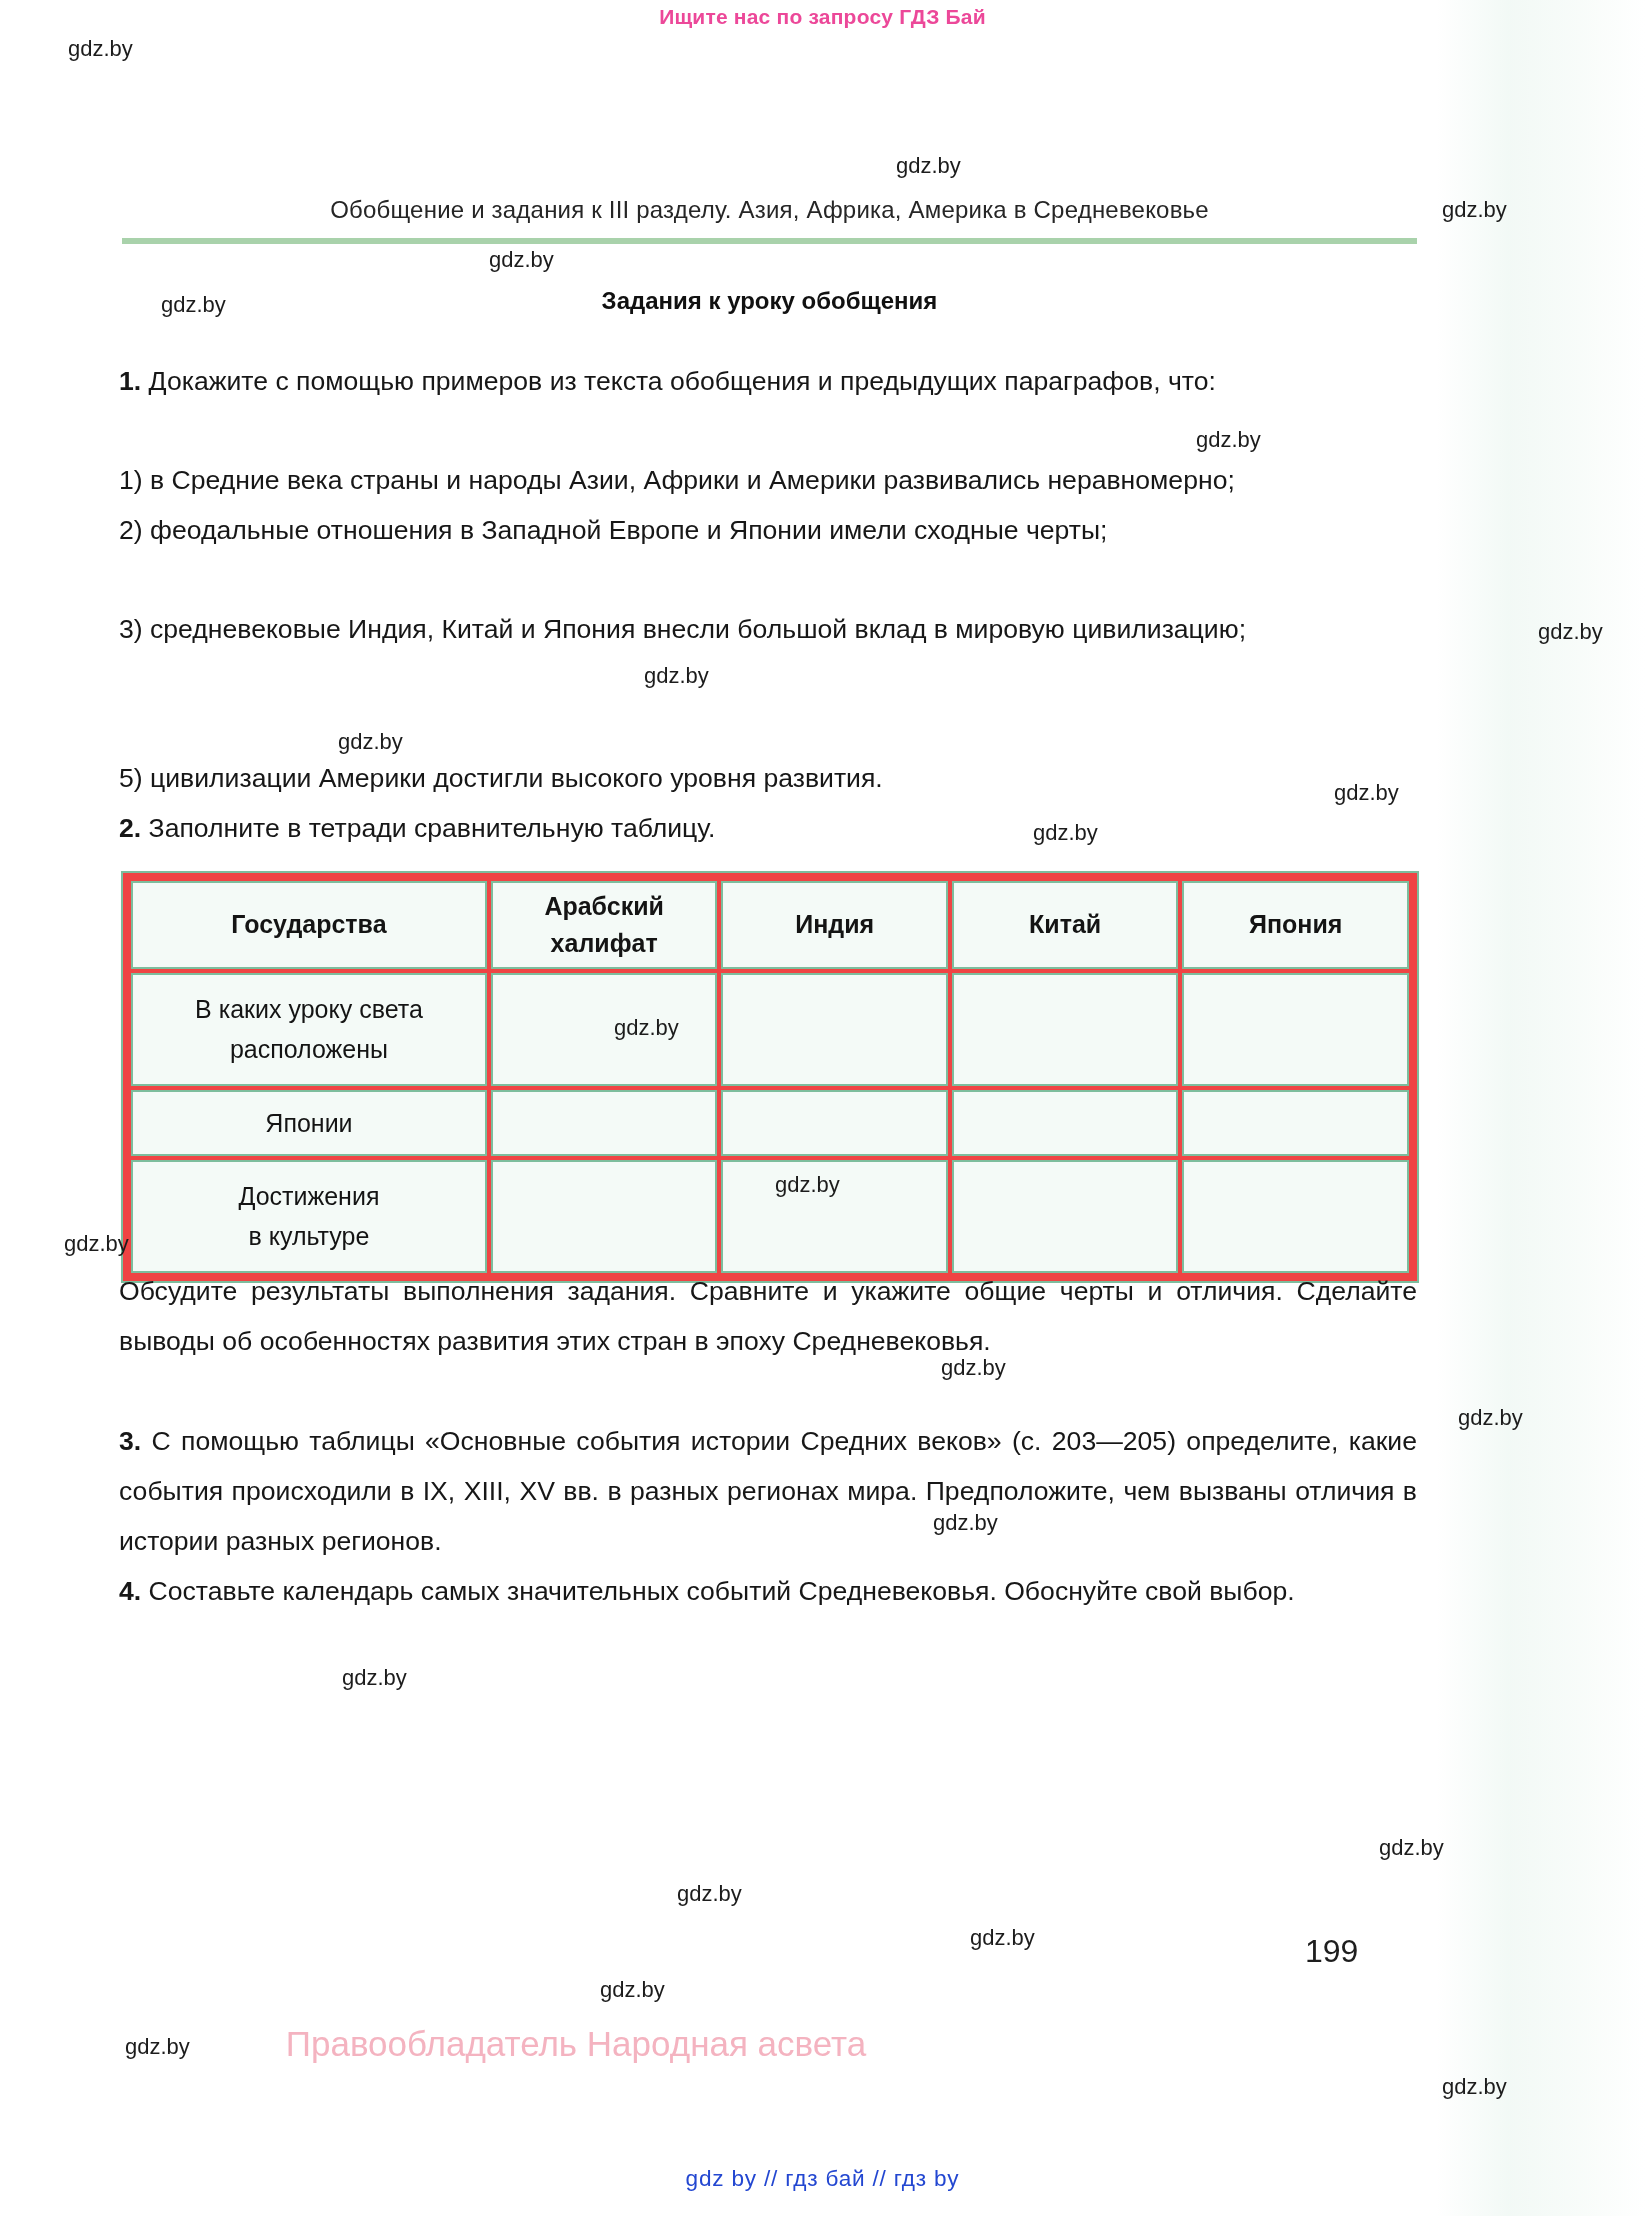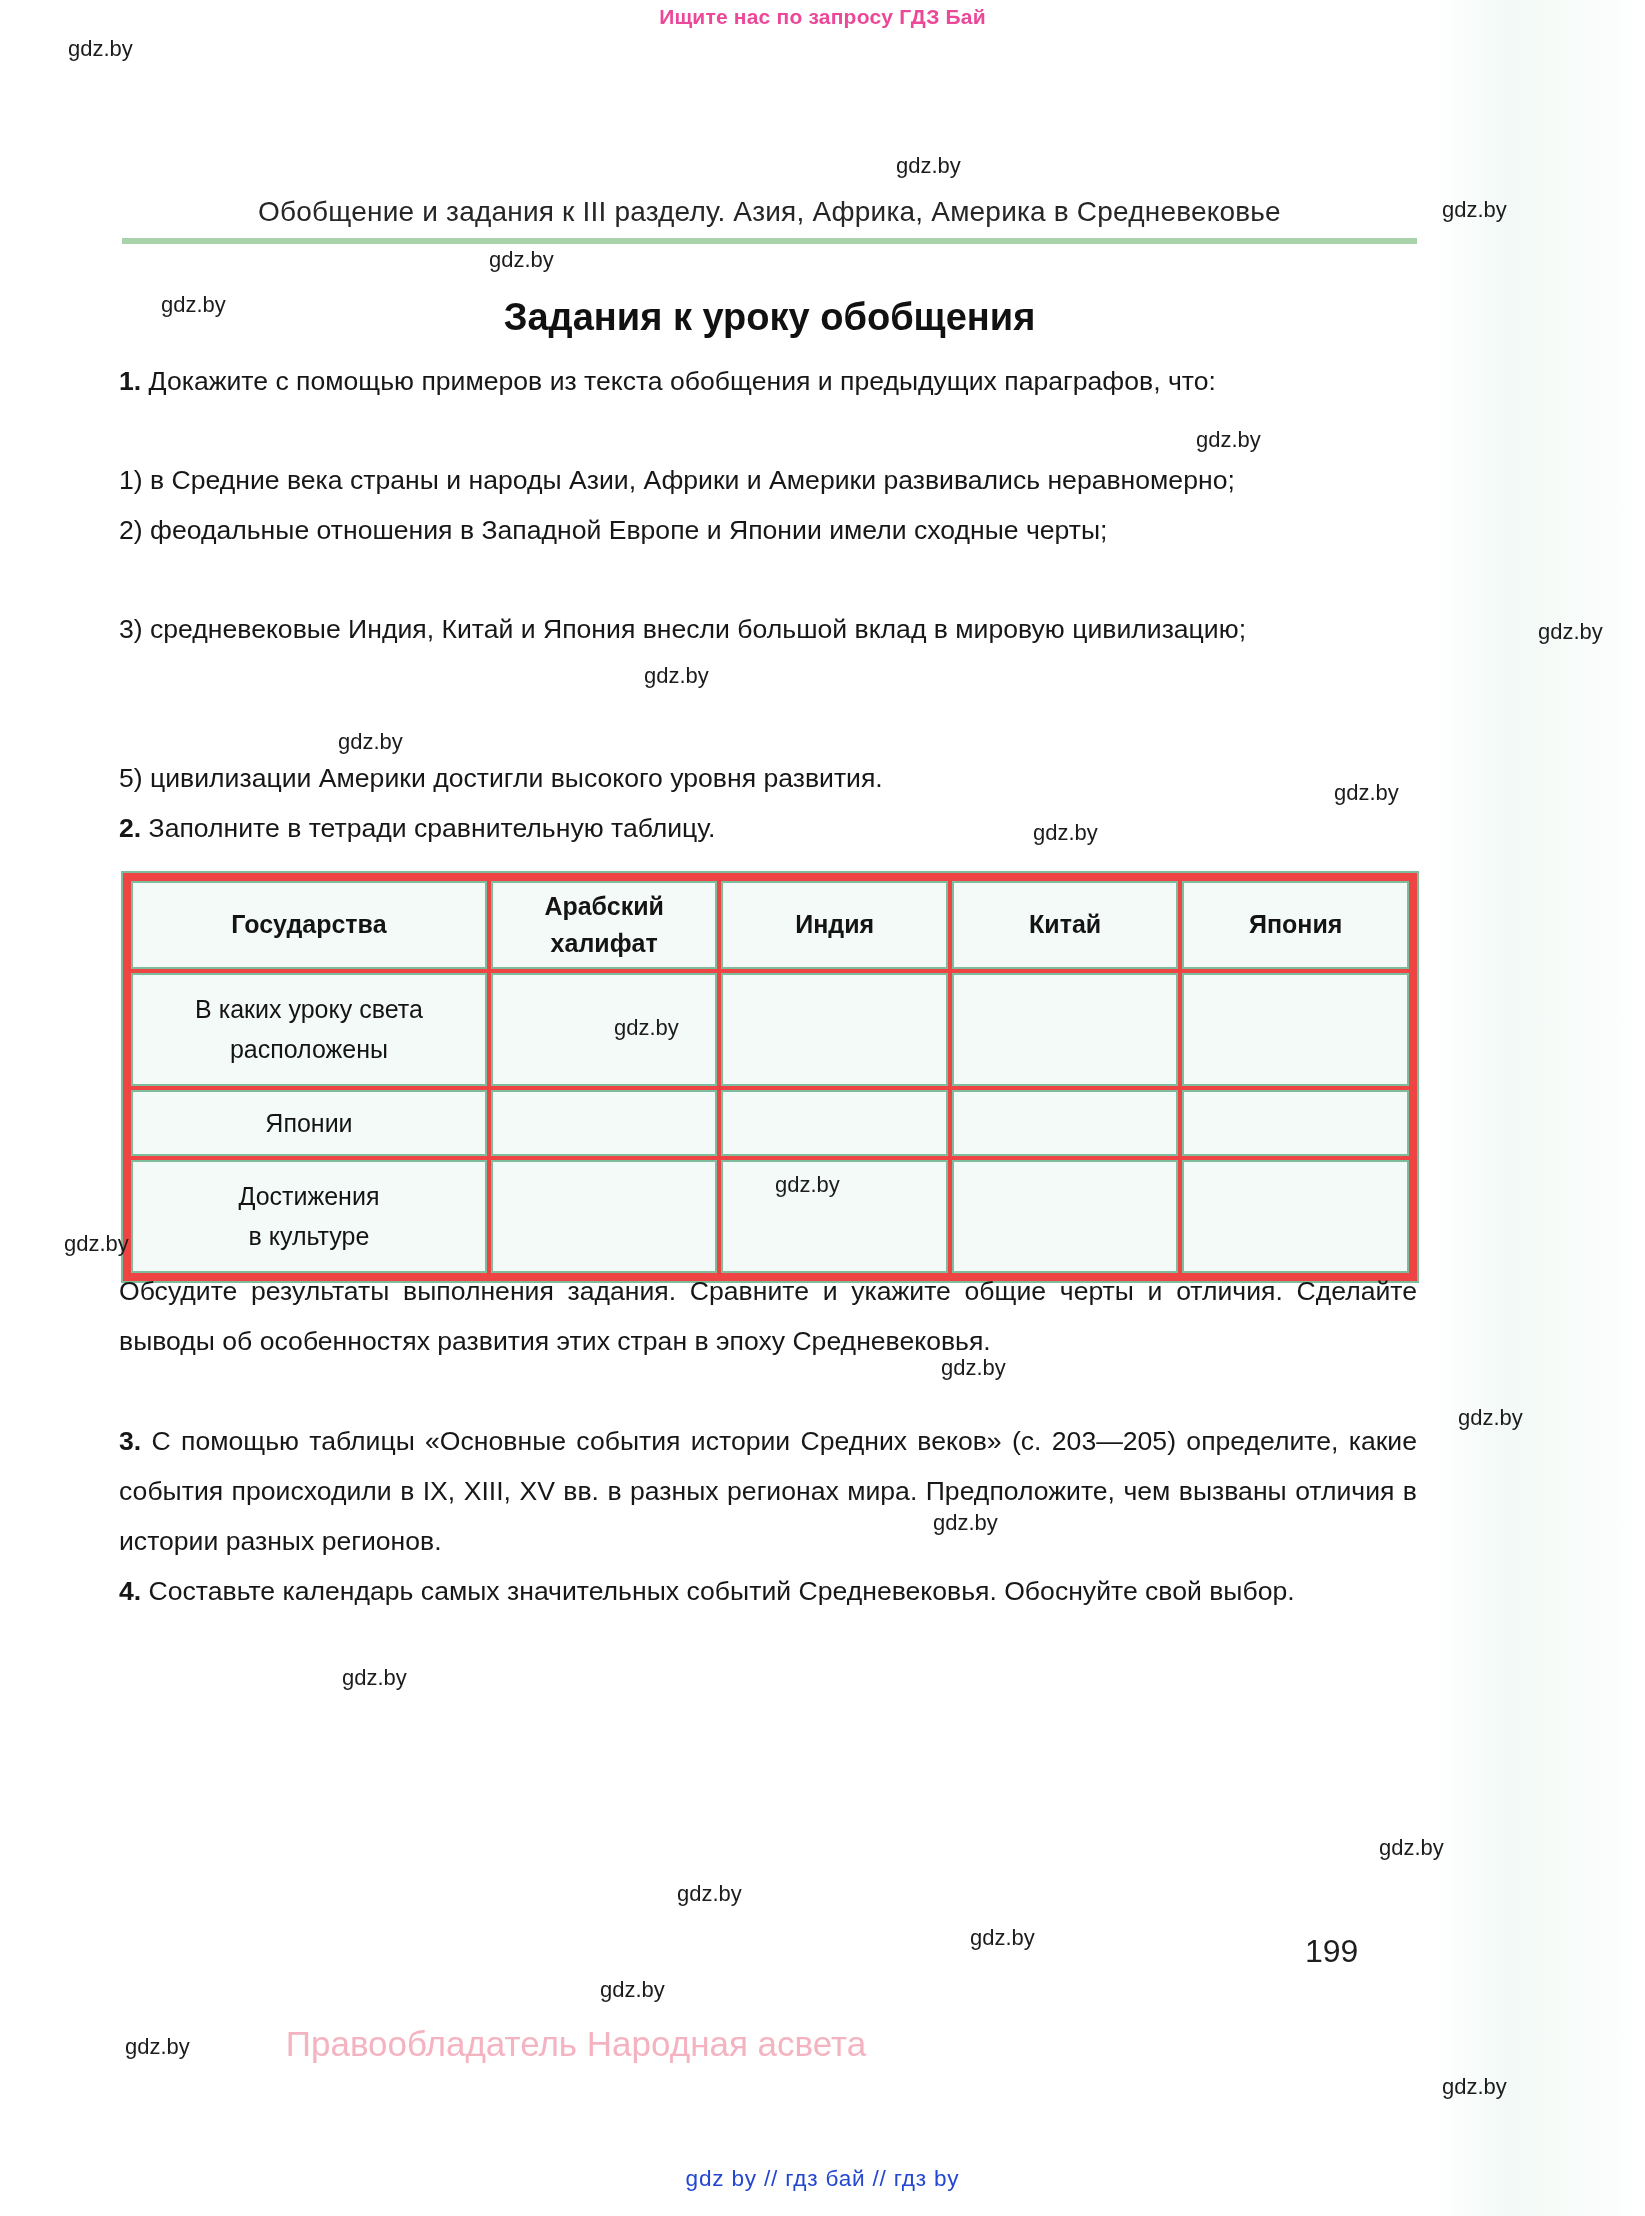--- a/index.html
+++ b/index.html
@@ -38,40 +38,40 @@
     font-weight: bold;
     color: #ec4899;
     letter-spacing: 0.2px;
   }
   .running-head {
     position: absolute;
     left: 121px;
     top: 196px;
     width: 1297px;
     text-align: center;
-    font-size: 28px;
+    font-size: 24px;
     color: #262626;
     letter-spacing: 0.2px;
     white-space: nowrap;
   }
   .head-rule {
     position: absolute;
     left: 122px;
     top: 238px;
     width: 1295px;
     height: 6.4px;
     background: #a9d2ab;
   }
   .section-title {
     position: absolute;
     left: 121px;
     top: 271px;
     width: 1297px;
     text-align: center;
-    font-size: 38px;
+    font-size: 24px;
     font-weight: bold;
     color: #111111;
   }
   .body-block {
     position: absolute;
     left: 119px;
     width: 1298px;
     font-size: 26.6px;
     line-height: 50px;
     color: #171717;

